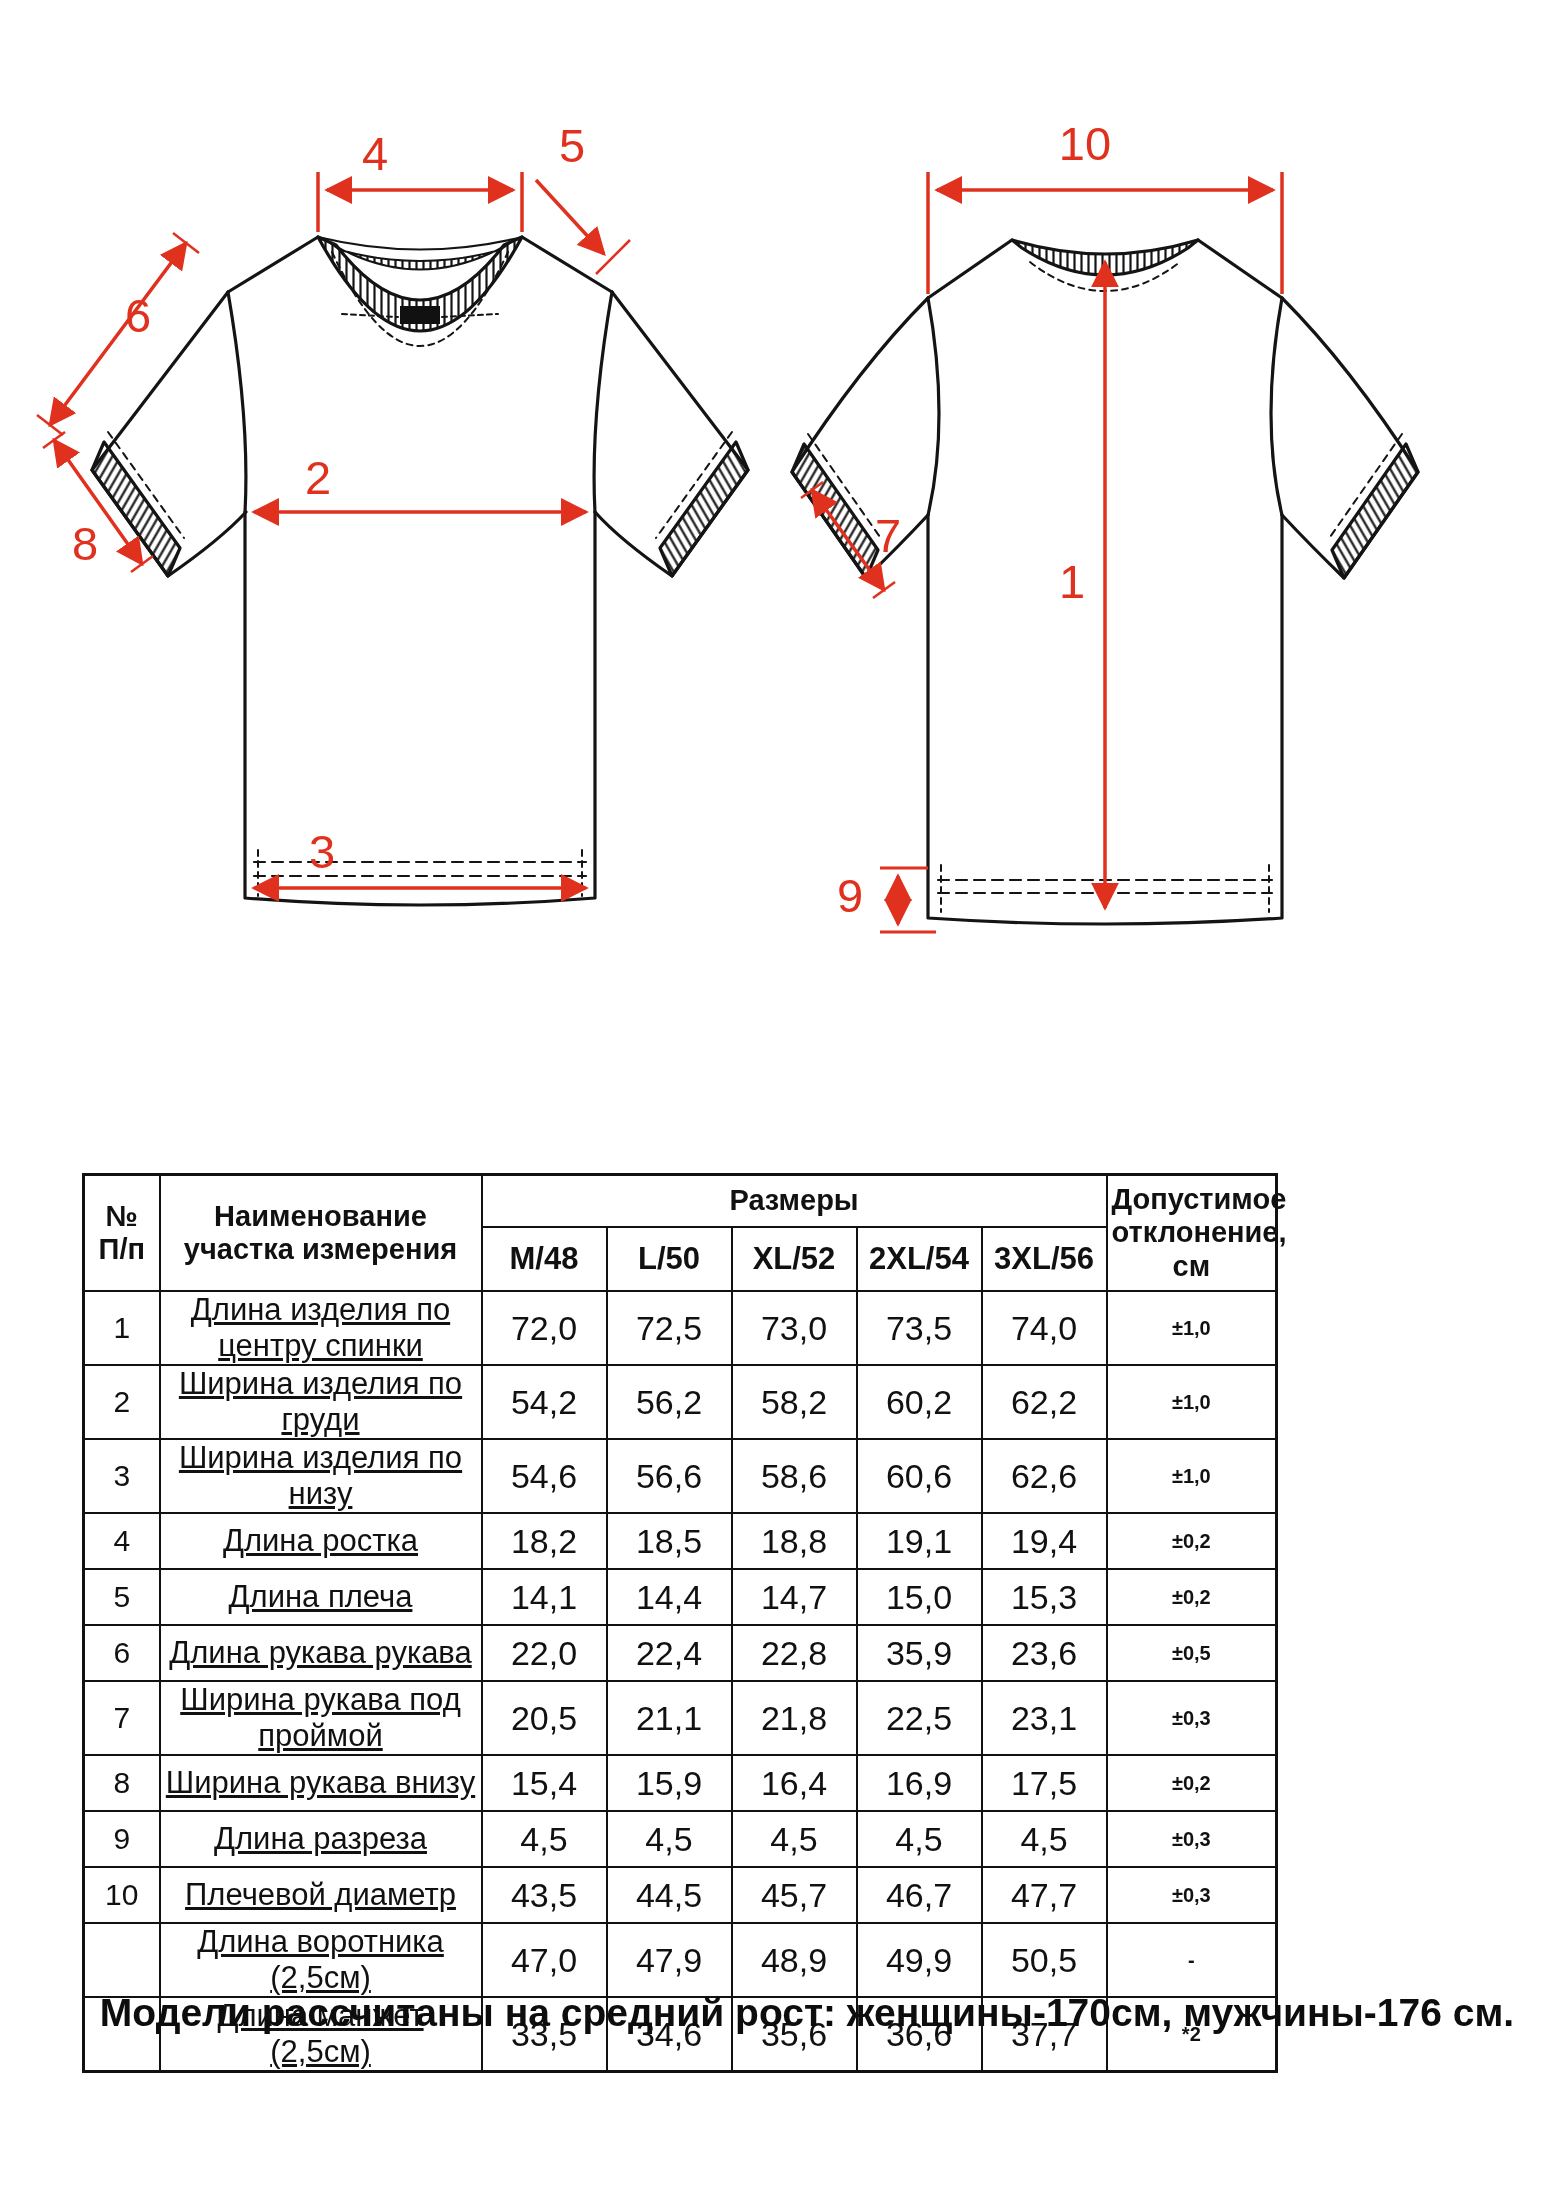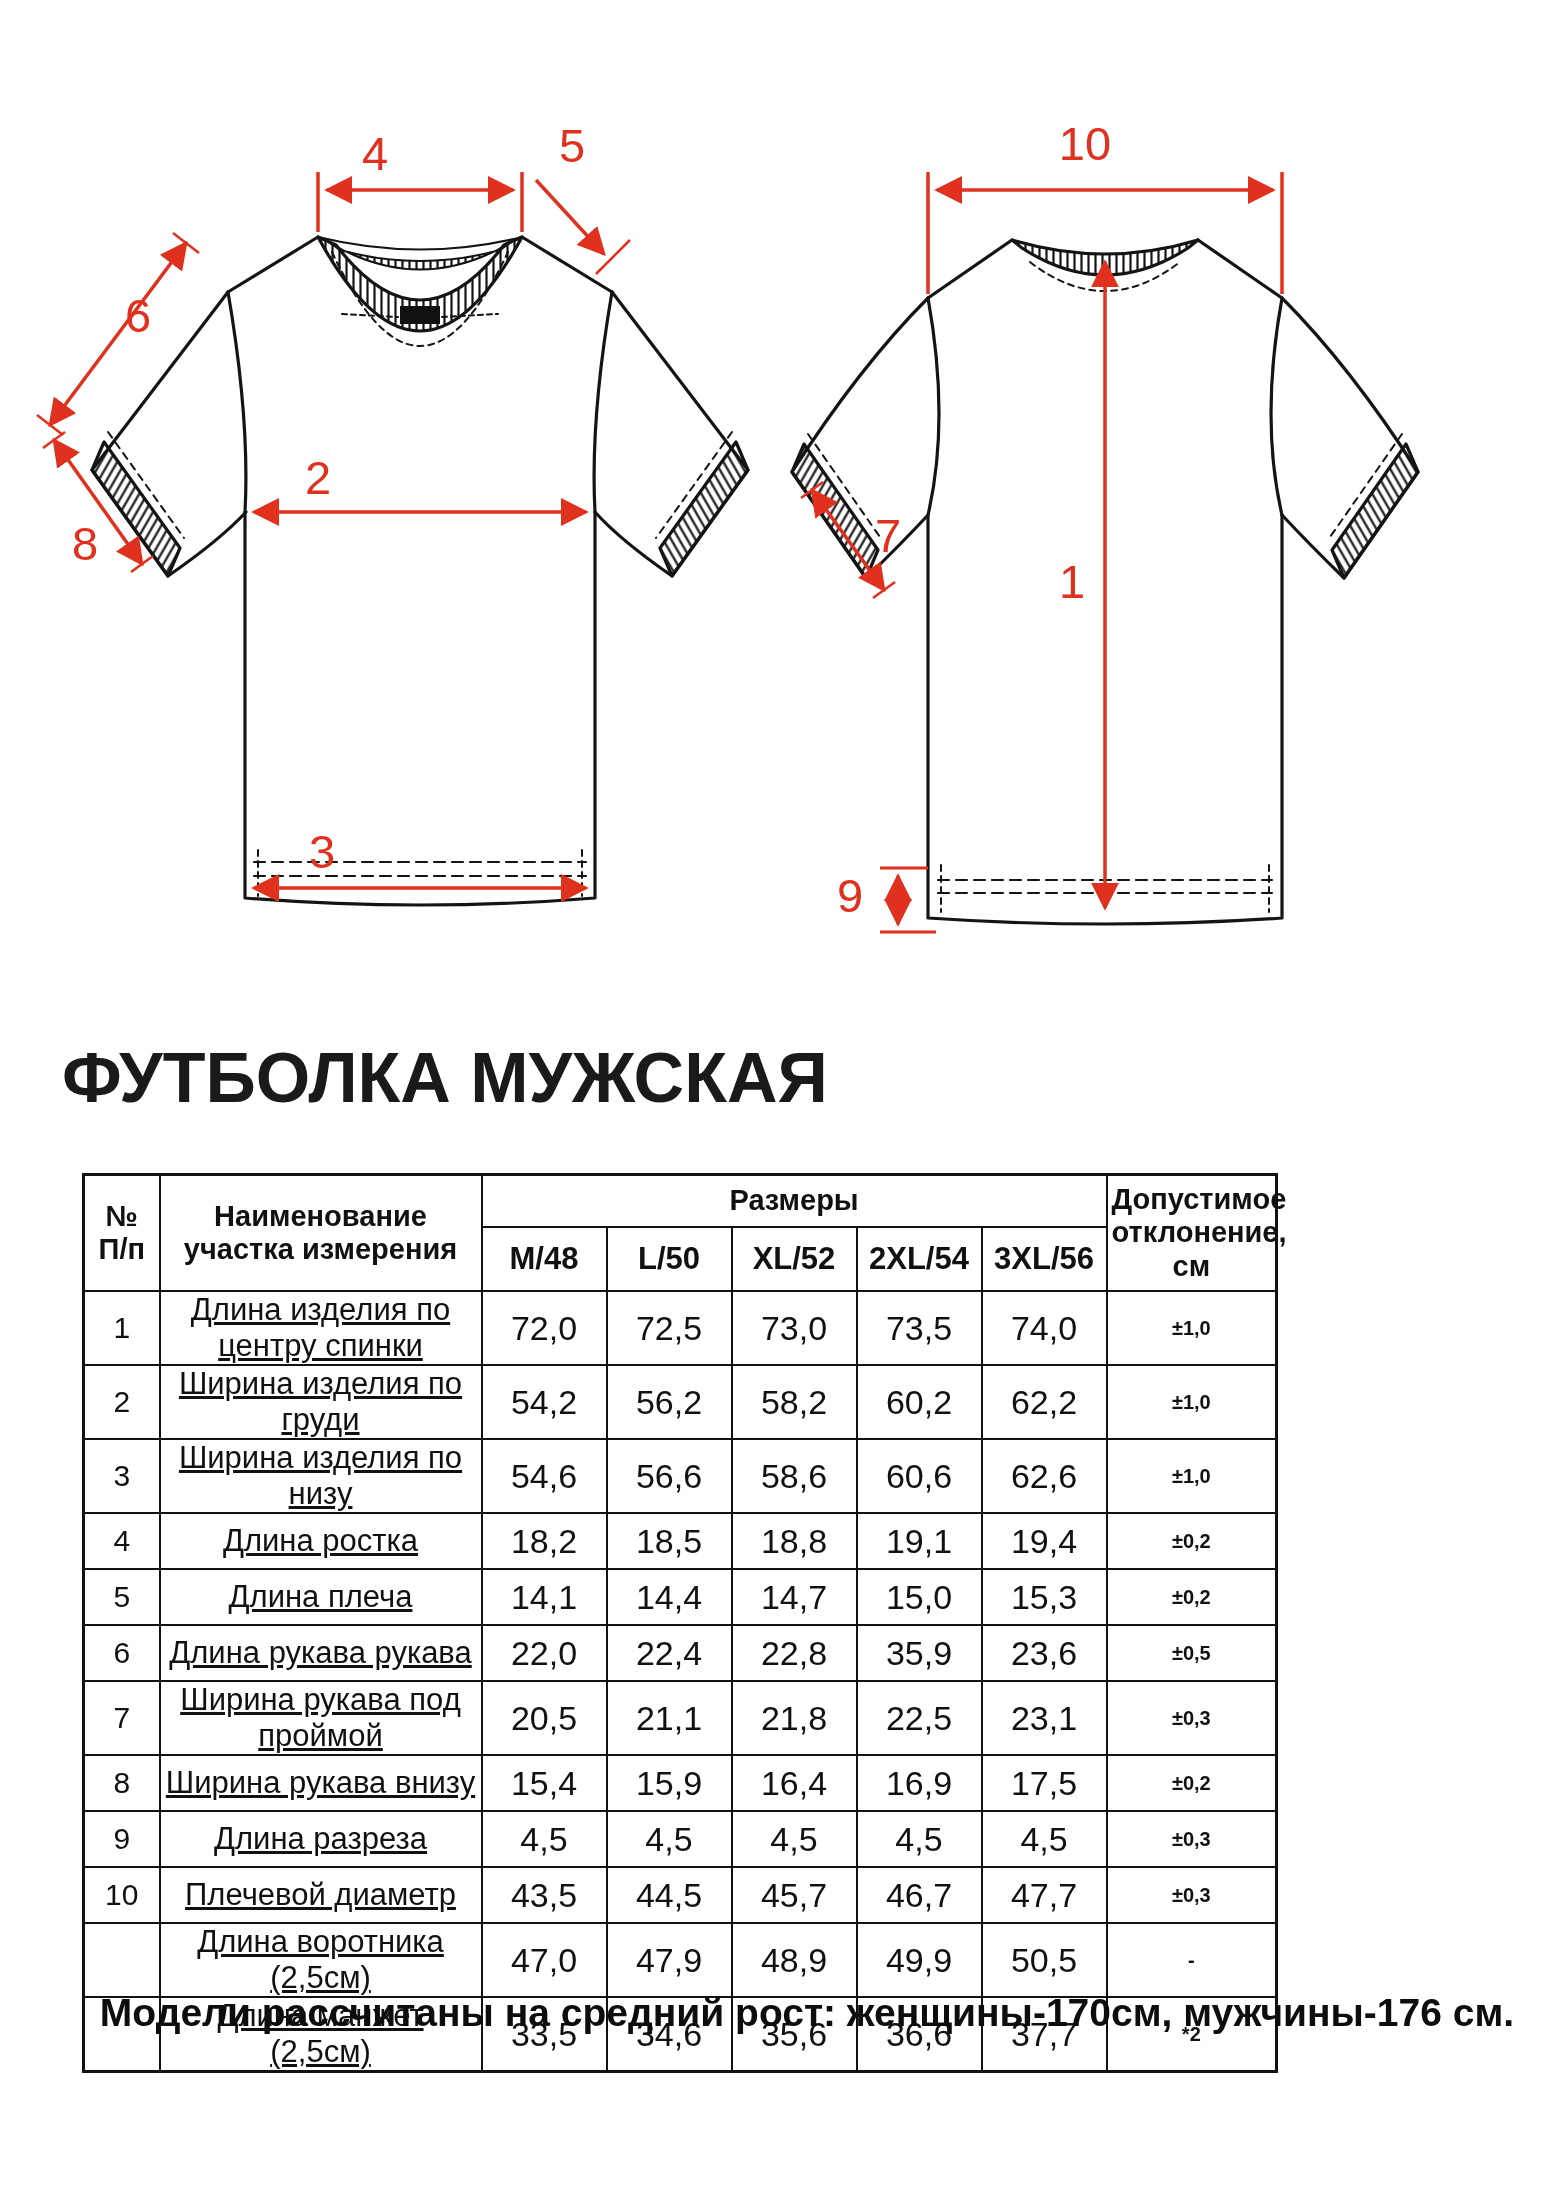--- a/index.html
+++ b/index.html
@@ -175,21 +175,20 @@
         <line x1="880" y1="932" x2="936" y2="932" stroke-width="3"></line>
         <line x1="898" y1="876" x2="898" y2="924" marker-start="url(#ah)" marker-end="url(#ah)"></line>
       </g>
       <text class="dim" x="1085" y="160" text-anchor="middle" stroke="none" fill="#e0301e">10</text>
       <text class="dim" x="1072" y="598" text-anchor="middle" stroke="none" fill="#e0301e">1</text>
       <text class="dim" x="888" y="552" text-anchor="middle" stroke="none" fill="#e0301e">7</text>
       <text class="dim" x="850" y="912" text-anchor="middle" stroke="none" fill="#e0301e">9</text>
     </g>
   </svg>
 
-  <h1 class="page-title">ФУТБОЛКА МУЖСКАЯ</h1>
 
   <table class="meas">
     <colgroup>
       <col class="w-num">
         <col class="w-name">
       <col class="w-size">
         <col class="w-size">
         <col class="w-size">
         <col class="w-size">
         <col class="w-size">

